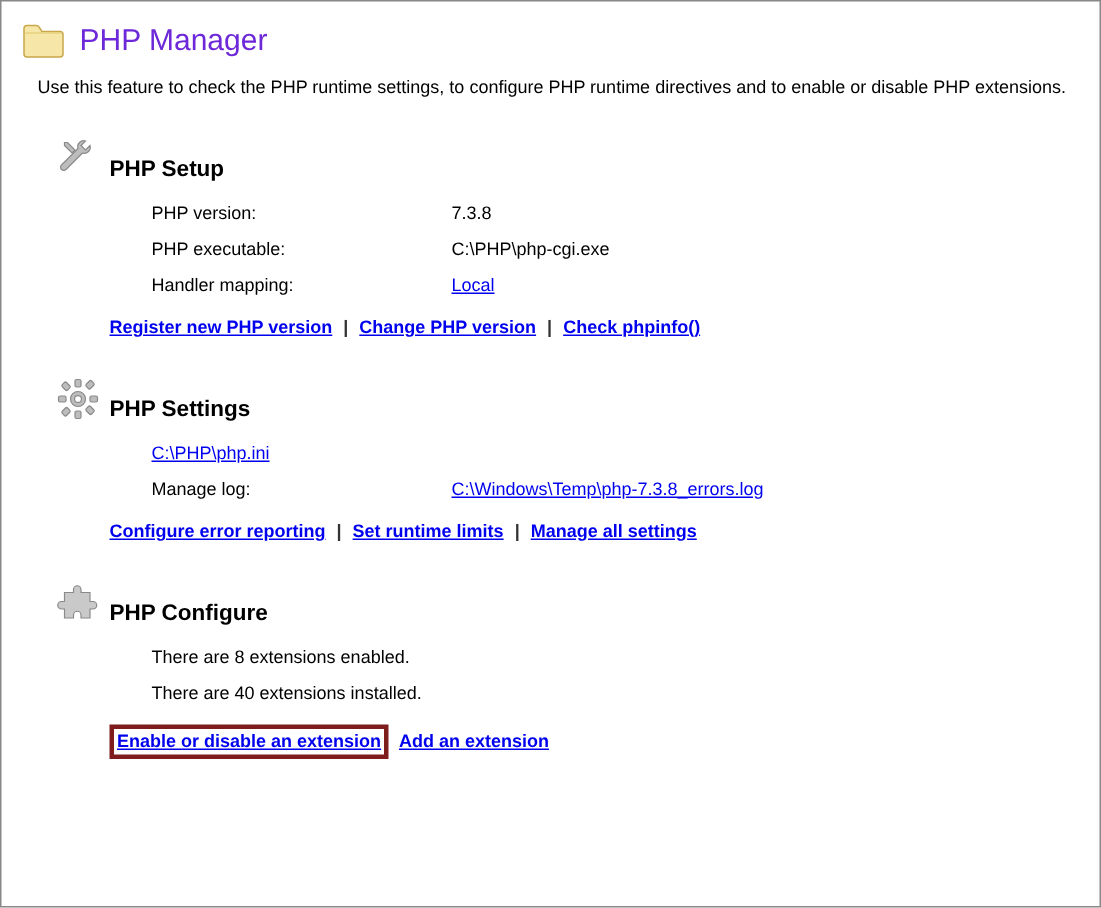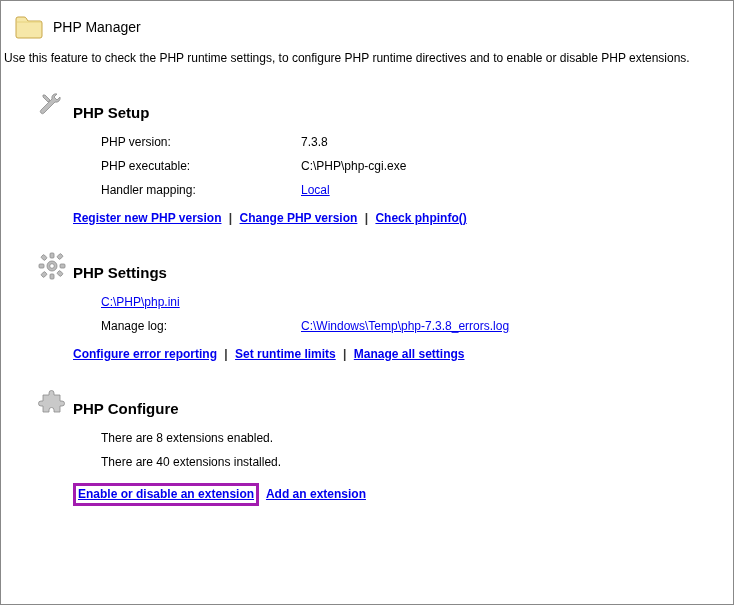--- a/index.html
+++ b/index.html
@@ -13,27 +13,27 @@
     height: 605px;
     box-sizing: border-box;
     border: 1px solid #888;
   }
   .header {
     display: flex;
     align-items: center;
     padding: 14px 10px 6px 14px;
   }
   .header h1 {
-    font-size: 14px;
+    font-size: 20px;
     font-weight: 400;
     margin: 0 0 0 10px;
-    color: #000000;
+    color: #6d28d9;
   }
   .subheader {
-    padding: 6px 14px 10px 3px;
+    padding: 6px 14px 10px 24px;
     font-size: 12px;
     color: #000;
   }
   .section {
     display: flex;
     padding: 8px 0 0 36px;
     margin-top: 6px;
   }
   .section-icon {
     width: 36px;
@@ -76,21 +76,21 @@
     color: #333;
     padding: 0 4px;
   }
   .info-line {
     padding-left: 28px;
     margin-bottom: 10px;
     font-size: 12px;
   }
   .highlight-box {
     display: inline-block;
-    border: 3px solid #a21caf;
+    border: 3px solid #7f1d1d;
     padding: 0 2px 1px 2px;
     margin-right: 4px;
     line-height: 16px;
   }
   
   .folder-icon svg { display:block; }
 </style>
 </head>
 <body>
 

